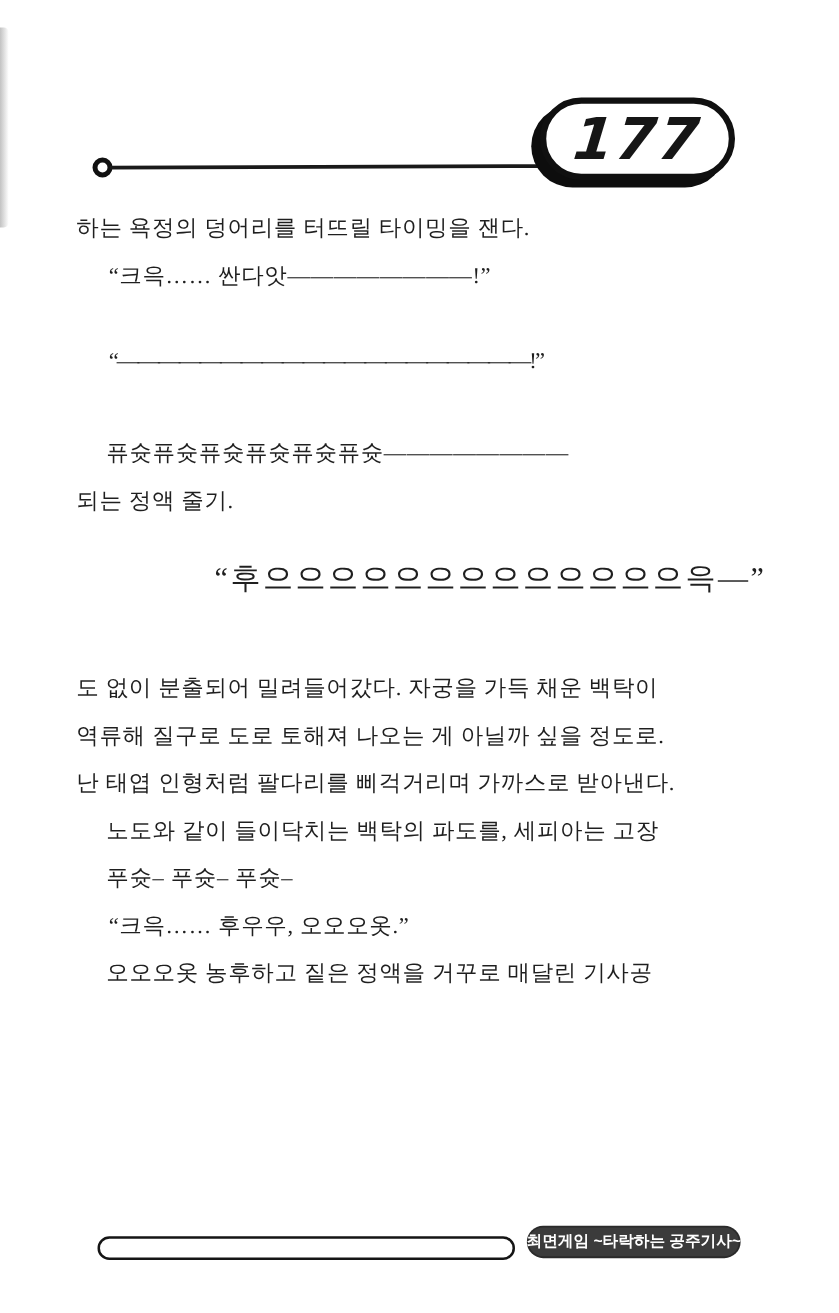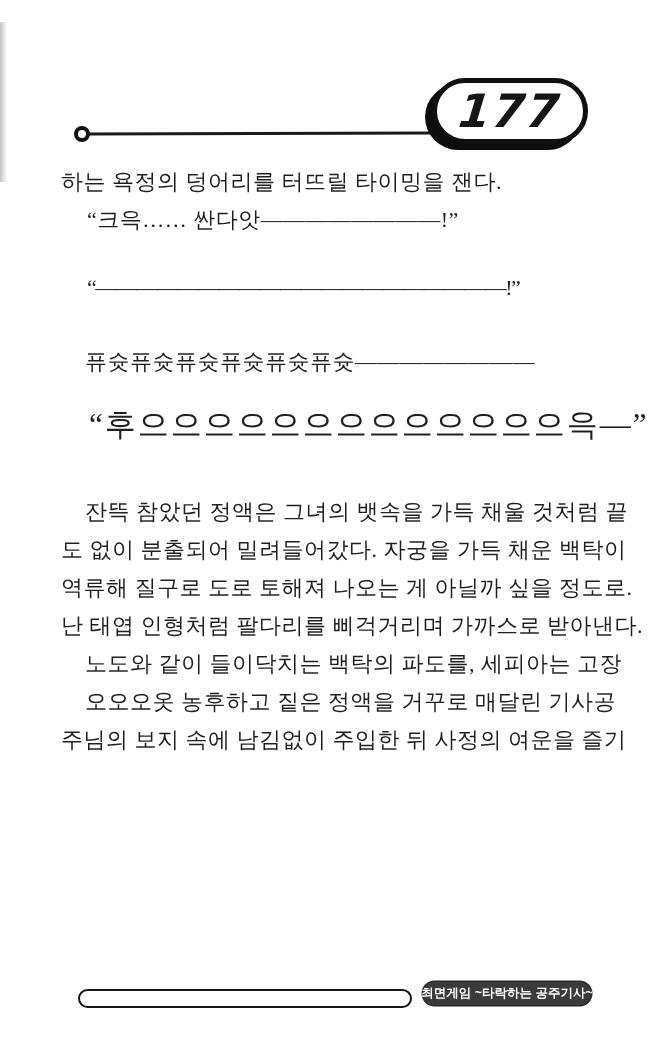--- a/index.html
+++ b/index.html
@@ -49,37 +49,38 @@
     transform: skewX(-6deg);
   }
 
   
   .text-block {
     position: absolute; left: 61px; top: 163px;
     width: 552px;
   }
   .line {
     margin: 0;
-    font-size: 22px;
+    font-size: 18px;
     line-height: 38px;
     letter-spacing: 0.5px;
     white-space: nowrap;
   }
   .ip { text-indent: 24px; font-family: Liberation Serif, serif; }   
   .iq { text-indent: 26px; }   
   .gap-sm  { margin-top: 30px; }
   .gap-md  { margin-top: 36px; }
   .dashline { letter-spacing: -1.5px; }
   .big {
-    font-size: 31px;
+    font-size: 24px;
     line-height: 48px;
     letter-spacing: 2px;
     margin-top: 20px;
     margin-bottom: 44px;
     text-indent: 28px;
+    text-align: right;
   }
 
   
   .footer { position: absolute; left: 0; top: 975px; width: 559px; height: 50px; }
   .footer-bar {
     position: absolute; left: 78px; top: 14px;
     width: 330px; height: 15px;
     background: #fff;
     border: 2.5px solid #151515;
     border-radius: 10px;
@@ -110,28 +111,29 @@
   <div class="page-pill">
     <span class="num">177</span>
   </div>
 </div>
 
 <div class="text-block">
   <p class="line">하는 욕정의 덩어리를 터뜨릴 타이밍을 잰다.</p>
   <p class="line iq">“크윽…… 싼다앗————————!”</p>
   <p class="line iq gap-sm dashline">“————————————————————!”</p>
   <p class="line ip gap-md">퓨슛퓨슛퓨슛퓨슛퓨슛퓨슛————————</p>
+  <p class="line">되는 정액 줄기.</p>
   <p class="line big">“후으으으으으으으으으으으으으윽—”</p>
-  <p class="line ip">잔뜩 참았던 정액은 그녀의 뱃속을 가득 채울 것처럼 끝</p>
   <p class="line">도 없이 분출되어 밀려들어갔다. 자궁을 가득 채운 백탁이</p>
   <p class="line">역류해 질구로 도로 토해져 나오는 게 아닐까 싶을 정도로.</p>
   <p class="line">난 태엽 인형처럼 팔다리를 삐걱거리며 가까스로 받아낸다.</p>
   <p class="line ip">노도와 같이 들이닥치는 백탁의 파도를, 세피아는 고장</p>
+  <p class="line ip">푸슛– 푸슛– 푸슛–</p>
+  <p class="line iq">“크윽…… 후우우, 오오오옷.”</p>
   <p class="line ip">오오오옷 농후하고 짙은 정액을 거꾸로 매달린 기사공</p>
-  <p class="line">주님의 보지 속에 남김없이 주입한 뒤 사정의 여운을 즐기</p>
 </div>
 
 <div class="footer">
   <div class="footer-bar"></div>
   <div class="footer-badge">
     <span class="title">최면게임 ~타락하는 공주기사~</span>
   </div>
 </div>
 
 </body></html>

